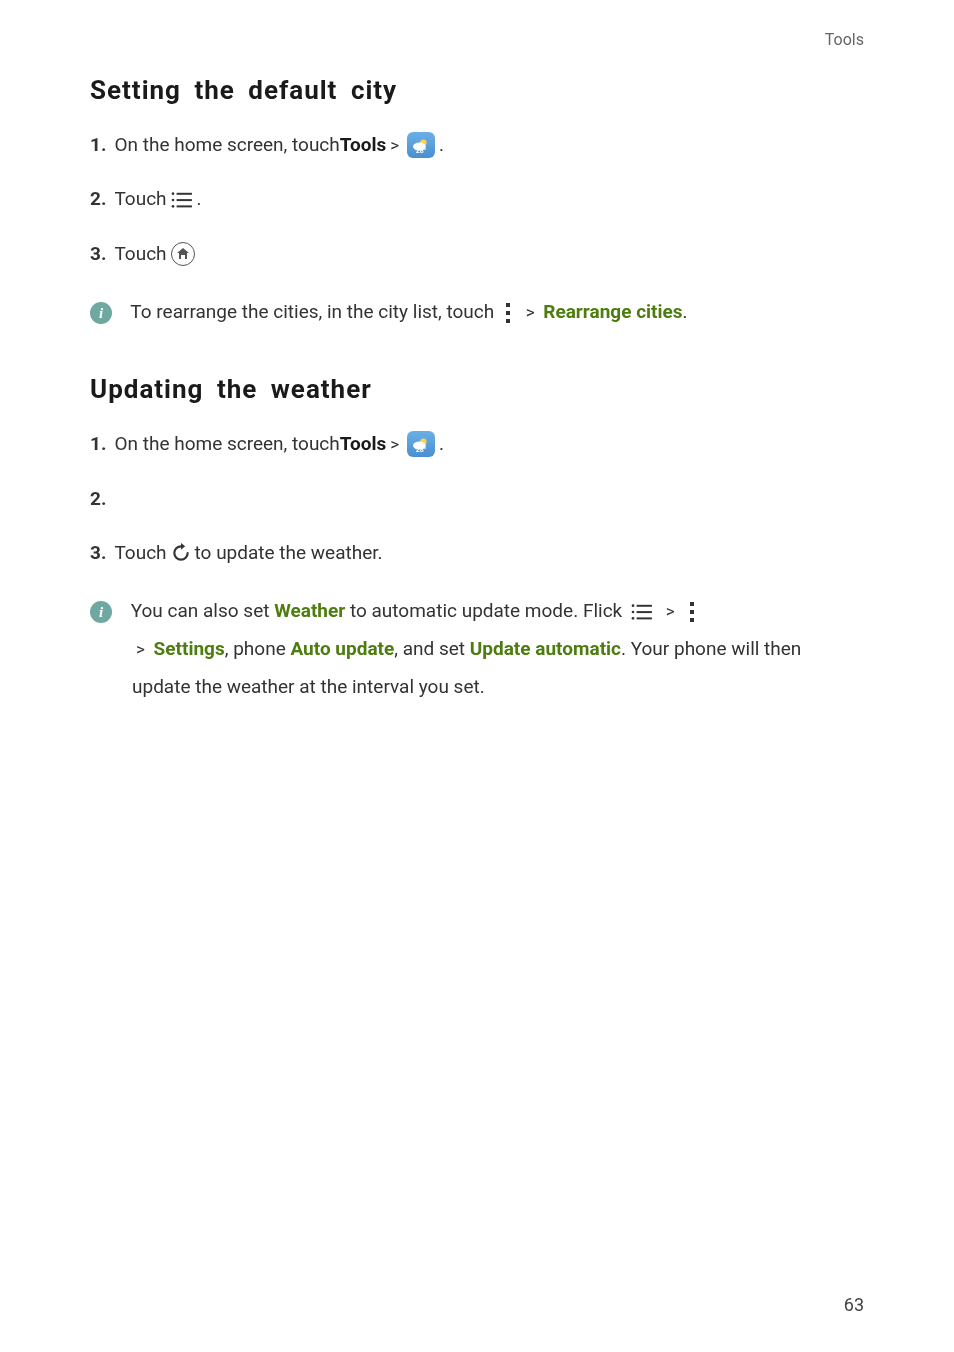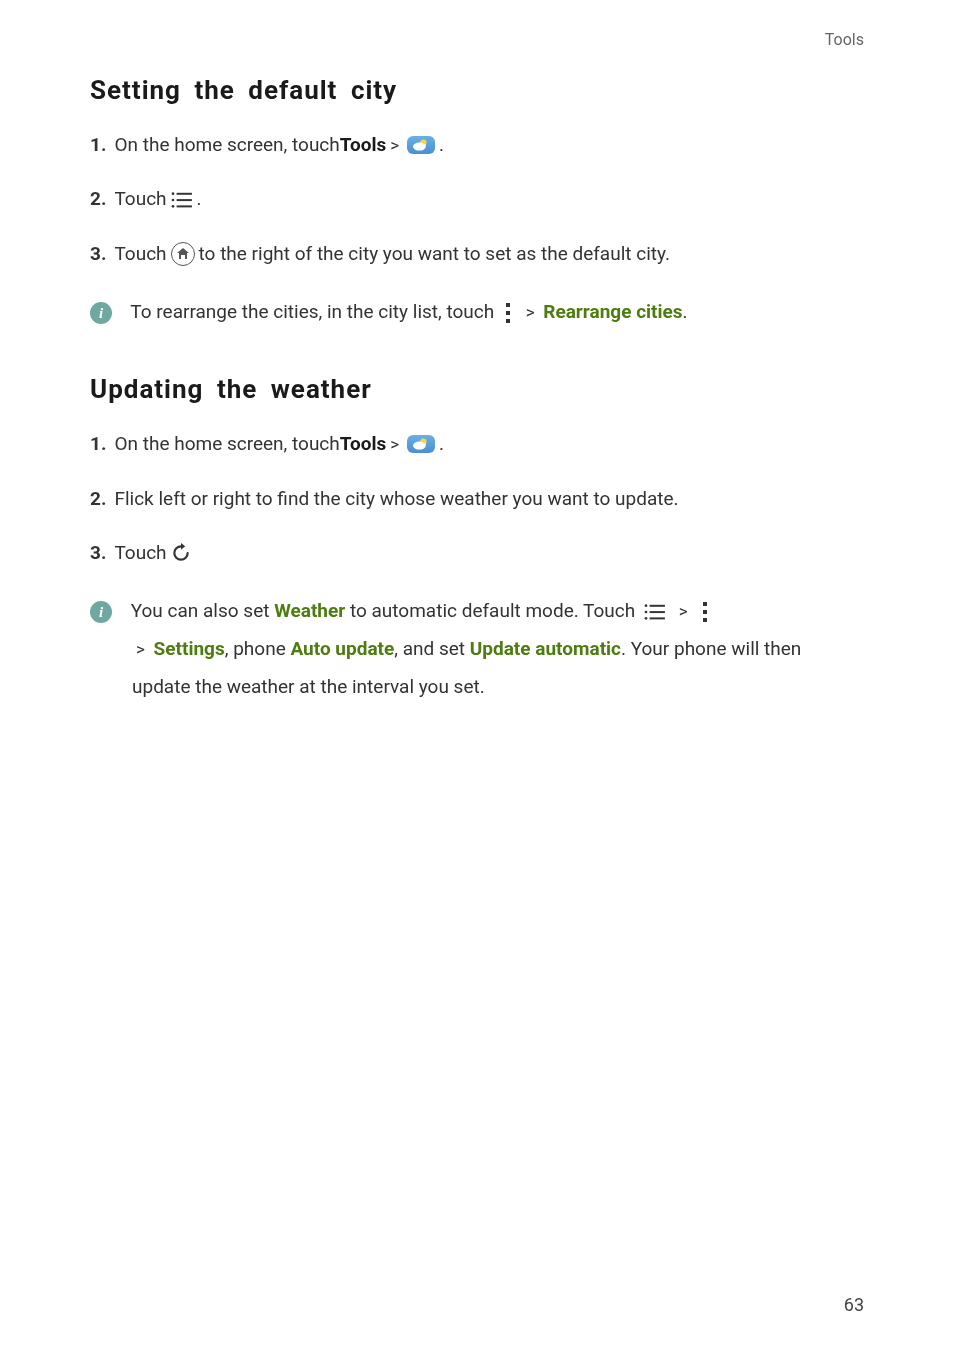--- a/index.html
+++ b/index.html
@@ -62,21 +62,21 @@
     font-weight: bold;
     font-size: 15px;
     align-items: center;
     justify-content: center;
     vertical-align: middle;
     margin-right: 14px;
     text-indent: 0;
   }
   .weather-icon {
     display: inline-flex;
-    width: 28px; height: 18px;
+    width: 28px; height: 26px;
     border-radius: 6px;
     background: linear-gradient(180deg,#6ab0e6 0%, #4a8fd0 100%);
     align-items: center;
     justify-content: center;
     vertical-align: middle;
     margin: 0 4px;
     position: relative;
   }
   .weather-icon svg { width: 20px; height: 16px; }
   .weather-icon .temp {
@@ -150,21 +150,20 @@
 </div>
 
 <div class="step">
   <span class="num">3.</span>
   <span>Touch </span>
   <span class="home-icon">
     <svg viewBox="0 0 14 13">
         <path d="M7 1 L13 6 L11 6 L11 12 L9 12 L9 8 L5 8 L5 12 L3 12 L3 6 L1 6 Z" fill="#555"></path>
       </svg>
   </span>
-  <span> to the right of the city you want to set as the default city.</span>
 </div>
 
 <div class="note">
   <span class="info-icon">i</span>
   <span>To rearrange the cities, in the city list, touch </span>
   <span class="kebab-icon">
     <svg viewBox="0 0 10 22">
         <rect x="3" y="1" width="4" height="4" fill="#333"></rect>
         <rect x="3" y="9" width="4" height="4" fill="#333"></rect>
         <rect x="3" y="17" width="4" height="4" fill="#333"></rect>
@@ -186,37 +185,37 @@
         <circle cx="15" cy="7" r="4" fill="#ffd24a"></circle>
         <ellipse cx="10" cy="12" rx="8" ry="5" fill="#fff"></ellipse>
       </svg>
     <span class="temp">28°</span>
   </span>
   <span>.</span>
 </div>
 
 <div class="step">
   <span class="num">2.</span>
-  <span>Flick left or right to find the city whose weather you want to update.</span>
 </div>
 
 <div class="step">
   <span class="num">3.</span>
   <span>Touch </span>
   <span class="refresh-icon">
     <svg viewBox="0 0 24 24">
         <path d="M12 4 A8 8 0 1 0 20 12" fill="none" stroke="#333" stroke-width="2.6" stroke-linecap="round"></path>
         <path d="M12 0 L12 8 L17 4 Z" fill="#333"></path>
       </svg>
   </span>
+  <span> to update the weather.</span>
 </div>
 
 <div class="note">
   <span class="info-icon">i</span>
-  <span>You can also set </span><b>Weather</b><span> to automatic default mode. Touch </span>
+  <span>You can also set </span><b>Weather</b><span> to automatic update mode. Flick </span>
   <span class="list-icon">
     <svg viewBox="0 0 24 20">
       <circle cx="2" cy="3" r="1.5" fill="#333"></circle>
         <rect x="6" y="2" width="17" height="2.2" fill="#333"></rect>
       <circle cx="2" cy="10" r="1.5" fill="#333"></circle>
         <rect x="6" y="9" width="17" height="2.2" fill="#333"></rect>
       <circle cx="2" cy="17" r="1.5" fill="#333"></circle>
         <rect x="6" y="16" width="17" height="2.2" fill="#333"></rect>
     </svg>
   </span>

